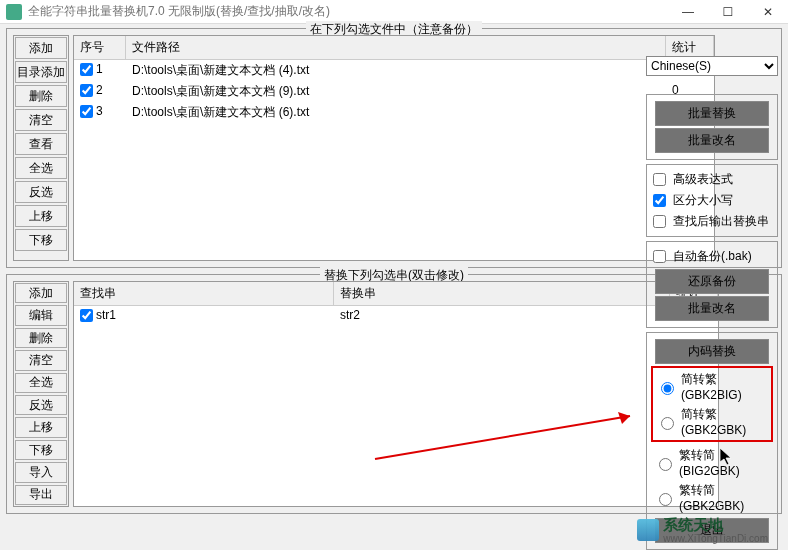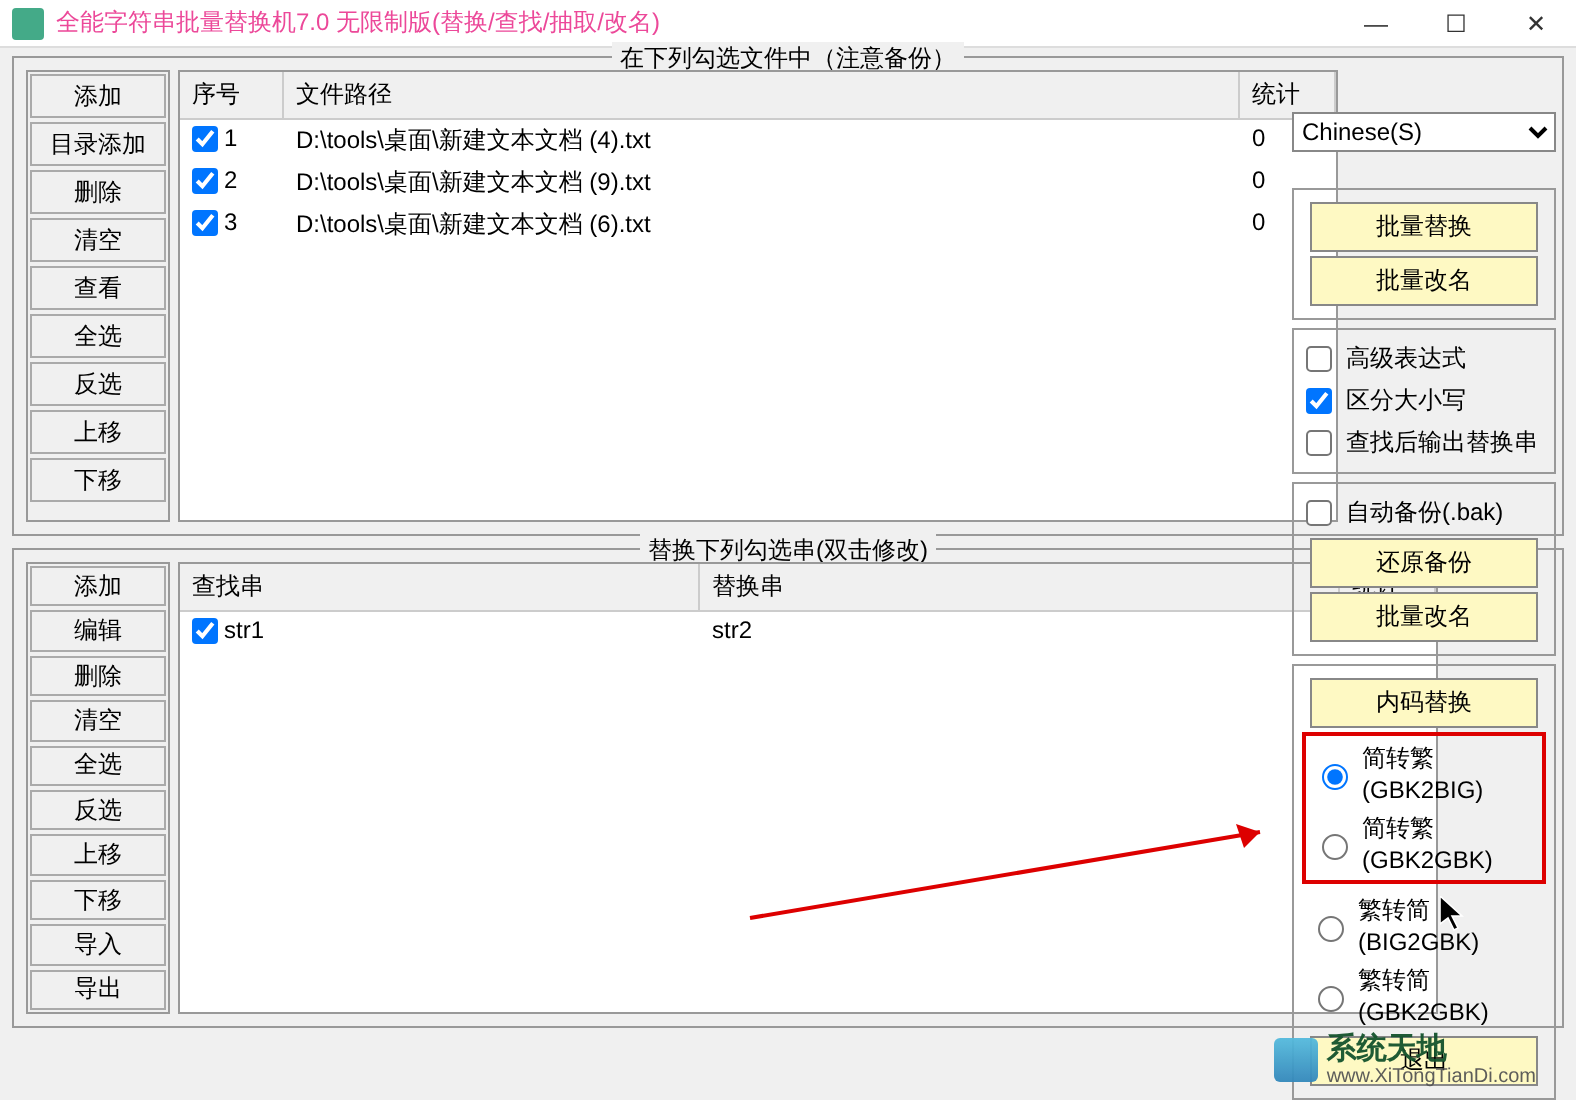--- a/index.html
+++ b/index.html
@@ -1,45 +1,45 @@
 <!DOCTYPE html>
 <html><head>
 <meta charset="utf-8">
 <style>
 * { box-sizing: border-box; font-family: "SimSun", "宋体", sans-serif; font-size: 12px; }
 body { margin: 0; background: #f0f0f0; width: 788px; height: 550px; position: relative; overflow: hidden; }
 .titlebar { height: 24px; background: #fff; display: flex; align-items: center; border-bottom: 1px solid #ddd; }
 .titlebar .app-icon { width: 16px; height: 16px; margin: 0 6px; background: #4a8; border-radius: 2px; }
-.titlebar .title-text { flex: 1; color: #ec4899; }
+.titlebar .title-text { flex: 1; color: #737373; }
 .win-btns { display: flex; }
 .win-btn { width: 40px; height: 24px; display: flex; align-items: center; justify-content: center; color: #333; }
 
 .content { position: absolute; top: 24px; bottom: 0; left: 0; right: 0; background: #f0f0f0; padding: 4px 6px 6px 6px; }
 
 .fieldset { border: 1px solid #999; position: relative; padding: 6px; margin-bottom: 6px; }
 .fieldset-legend { position: absolute; top: -8px; left: 50%; transform: translateX(-50%); background: #f0f0f0; padding: 0 4px; }
 
 .top-area { display: flex; gap: 4px; height: 226px; }
-.side-btns { width: 72px; display: flex; flex-direction: column; gap: 0; border: 1px solid #999; }
+.side-btns { width: 56px; display: flex; flex-direction: column; gap: 0; border: 1px solid #999; }
 .side-btn { height: 22px; border: 1px solid #aaa; background: #f0f0f0; margin: 1px; display: flex; align-items: center; justify-content: center; cursor: pointer; }
 
 .table-wrap { flex: 1; border: 1px solid #999; background: #fff; position: relative; }
 .table-head { display: flex; background: #f0f0f0; border-bottom: 1px solid #ccc; }
 .th { padding: 3px 6px; border-right: 1px solid #ccc; }
 .table-body { overflow-y: scroll; height: calc(100% - 20px); }
 .table-body::-webkit-scrollbar { width: 16px; }
 .table-body::-webkit-scrollbar-track { background: #f0f0f0; border-left: 1px solid #ccc; }
 .table-body::-webkit-scrollbar-thumb { background: #cdcdcd; border: 1px solid #aaa; }
 .tr { display: flex; }
 .td { padding: 2px 6px; }
 input[type=checkbox] { margin: 0 3px 0 0; vertical-align: middle; }
 
 .right-panel { position: absolute; top: 32px; right: 10px; width: 132px; display: flex; flex-direction: column; gap: 2px; }
 .rp-group { border: 1px solid #999; padding: 4px; margin-bottom: 2px; }
-.rp-btn { border: 1px solid #888; background: #fef9c3; padding: 3px 4px; text-align: center; cursor: pointer; margin: 2px 4px; }
+.rp-btn { border: 1px solid #888; background: #737373; padding: 3px 4px; text-align: center; cursor: pointer; margin: 2px 4px; }
 .rp-check { padding: 2px 2px; display: flex; align-items: center; gap: 4px; }
 .rp-radio { padding: 2px 2px; display: flex; align-items: center; gap: 4px; }
 select.enc { width: 100%; background: #fff; border: 1px solid #888; height: 20px; }
 
 .red-box { border: 2px solid #d00; }
 .red-arrow { position: absolute; top: 380px; left: 370px; width: 280px; height: 60px; pointer-events: none; }
 .red-arrow line { stroke: #d00; stroke-width: 2; }
 .red-arrow polygon { fill: #d00; }
 
 .watermark { position: absolute; right: 20px; bottom: 6px; display: flex; align-items: center; gap: 4px; opacity: 0.95; }
@@ -58,21 +58,21 @@
   <div class="title-text">全能字符串批量替换机7.0 无限制版(替换/查找/抽取/改名)</div>
   <div class="win-btns">
     <div class="win-btn">—</div>
     <div class="win-btn">☐</div>
     <div class="win-btn close">✕</div>
   </div>
 </div>
 
 <div class="content">
 
-  <div class="fieldset" style="padding-right:112px;">
+  <div class="fieldset" style="padding-right:66px;">
     <div class="fieldset-legend">在下列勾选文件中（注意备份）</div>
     <div class="top-area">
       <div class="side-btns">
         <div class="side-btn">添加</div>
         <div class="side-btn">目录添加</div>
         <div class="side-btn">删除</div>
         <div class="side-btn">清空</div>
         <div class="side-btn">查看</div>
         <div class="side-btn">全选</div>
         <div class="side-btn">反选</div>

